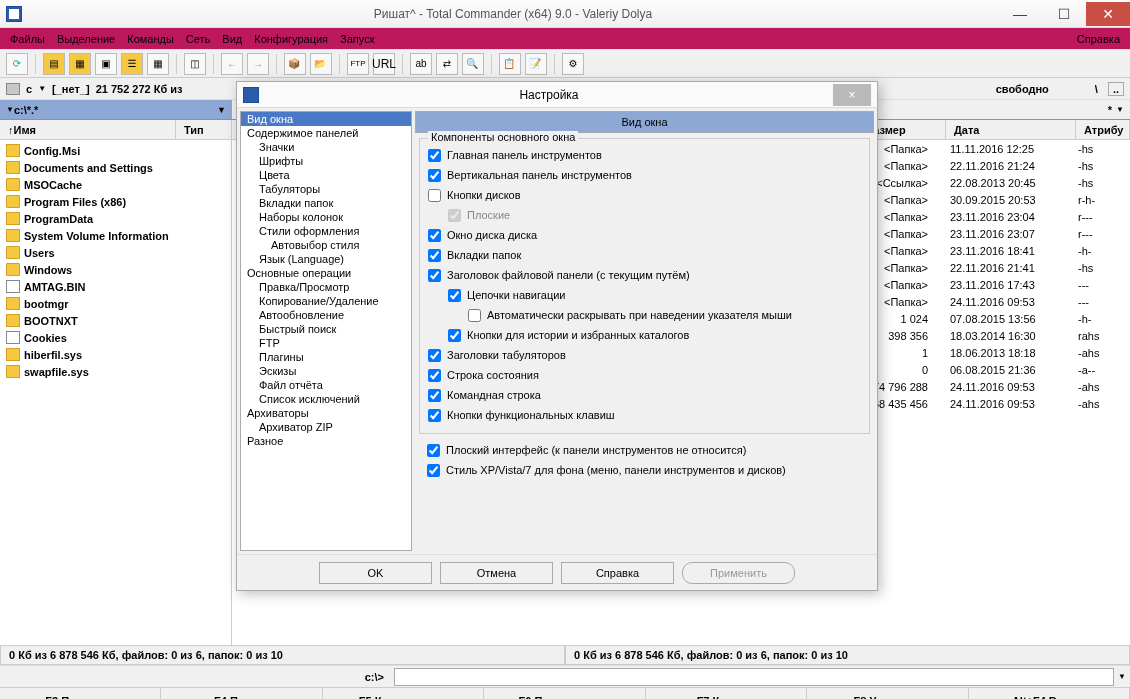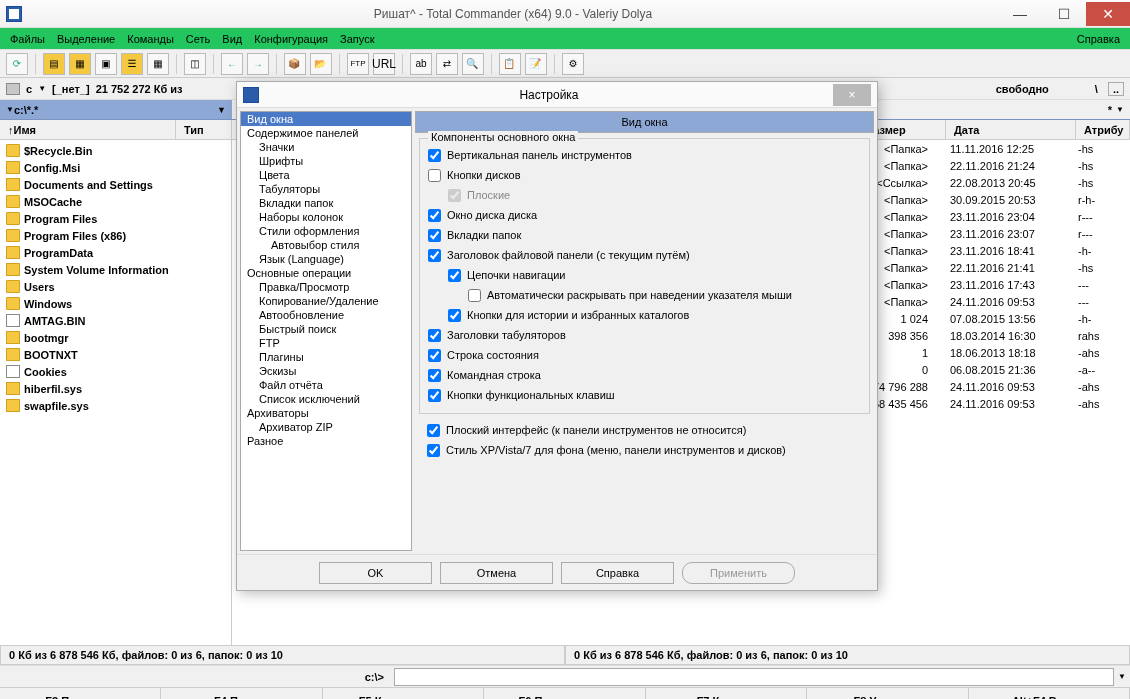--- a/index.html
+++ b/index.html
@@ -8,21 +8,21 @@
 
 .titlebar { height: 28px; background: linear-gradient(#fdfdfd,#f0f0f0); border-bottom: 1px solid #ddd; display: flex; align-items: center; padding-left: 6px; }
 .titlebar .appicon { width: 16px; height: 16px; background: #2a5caa; border: 1px solid #1a4c9a; margin-right: 6px; position: relative; }
 .titlebar .appicon::after { content:""; position:absolute; inset:2px; background:#fff; }
 .titlebar .title { flex: 1; text-align: center; font-size: 12px; color: #555; }
 .titlebar .winbtns { display: flex; }
 .titlebar .winbtn { width: 44px; height: 24px; display:flex; align-items:center; justify-content:center; color:#444; font-size:14px; }
 .titlebar .winbtn.close { background:#c94f44; color:#fff; }
 
 
-.menubar { height: 22px; background: #22c55e; display:flex; align-items:center; gap: 12px; padding: 0 10px; border-bottom:1px solid #e0e0e0; }
+.menubar { height: 22px; background: #be185d; display:flex; align-items:center; gap: 12px; padding: 0 10px; border-bottom:1px solid #e0e0e0; }
 .menubar .spacer { flex:1; }
 .menubar span { color:#000; }
 
 
 .toolbar { height: 28px; background:#f0f0f0; border-bottom:1px solid #ccc; display:flex; align-items:center; gap:4px; padding:0 6px; }
 .tbtn { width:22px; height:22px; border:1px solid #bbb; background:#f8f8f8; display:flex; align-items:center; justify-content:center; font-size:10px; }
 .tsep { width:1px; height:20px; background:#ccc; margin:0 3px; }
 
 
 .drivebar { height: 22px; display:flex; align-items:center; padding:0 6px; gap:6px; background:#f0f0f0; border-bottom:1px solid #ddd; font-weight:bold; }
@@ -180,38 +180,30 @@
       <div style="width:130px">Дата</div>
       <div style="width:54px">Атрибу</div>
     </div>
   </div>
 </div>
 
 <div class="panels">
   <div class="panel-left">
     <div class="filelist" id="filelist">
         <div class="filerow">
-          <div class="fileicon folder"></div>
-          <div class="filename">$Recycle.Bin</div>
-        </div>
-        <div class="filerow">
           <div class="fileicon warn"></div>
           <div class="filename">Config.Msi</div>
         </div>
         <div class="filerow">
           <div class="fileicon warn"></div>
           <div class="filename">Documents and Settings</div>
         </div>
         <div class="filerow">
           <div class="fileicon folder"></div>
           <div class="filename">MSOCache</div>
-        </div>
-        <div class="filerow">
-          <div class="fileicon folder"></div>
-          <div class="filename">Program Files</div>
         </div>
         <div class="filerow">
           <div class="fileicon folder"></div>
           <div class="filename">Program Files (x86)</div>
         </div>
         <div class="filerow">
           <div class="fileicon warn"></div>
           <div class="filename">ProgramData</div>
         </div>
         <div class="filerow">
@@ -407,20 +399,24 @@
         <div class="treeitem">Архиваторы</div>
         <div class="treeitem indent" style="padding-left: 18px;">Архиватор ZIP</div>
         <div class="treeitem">Разное</div>
       </div>
     <div class="dlgcontent">
       <div class="dlghdr">Вид окна</div>
       <div class="groupbox">
         <div class="legend">Компоненты основного окна</div>
         <label class="checkrow">
             <input type="checkbox" checked="" style="">
+            <span>Главная панель инструментов</span>
+          </label>
+        <label class="checkrow">
+            <input type="checkbox" checked="" style="">
             <span>Вертикальная панель инструментов</span>
           </label>
         <label class="checkrow">
             <input type="checkbox" style="">
             <span>Кнопки дисков</span>
           </label>
         <label class="checkrow indent1">
             <input type="checkbox" checked="" disabled="" style="">
             <span>Плоские</span>
           </label>

